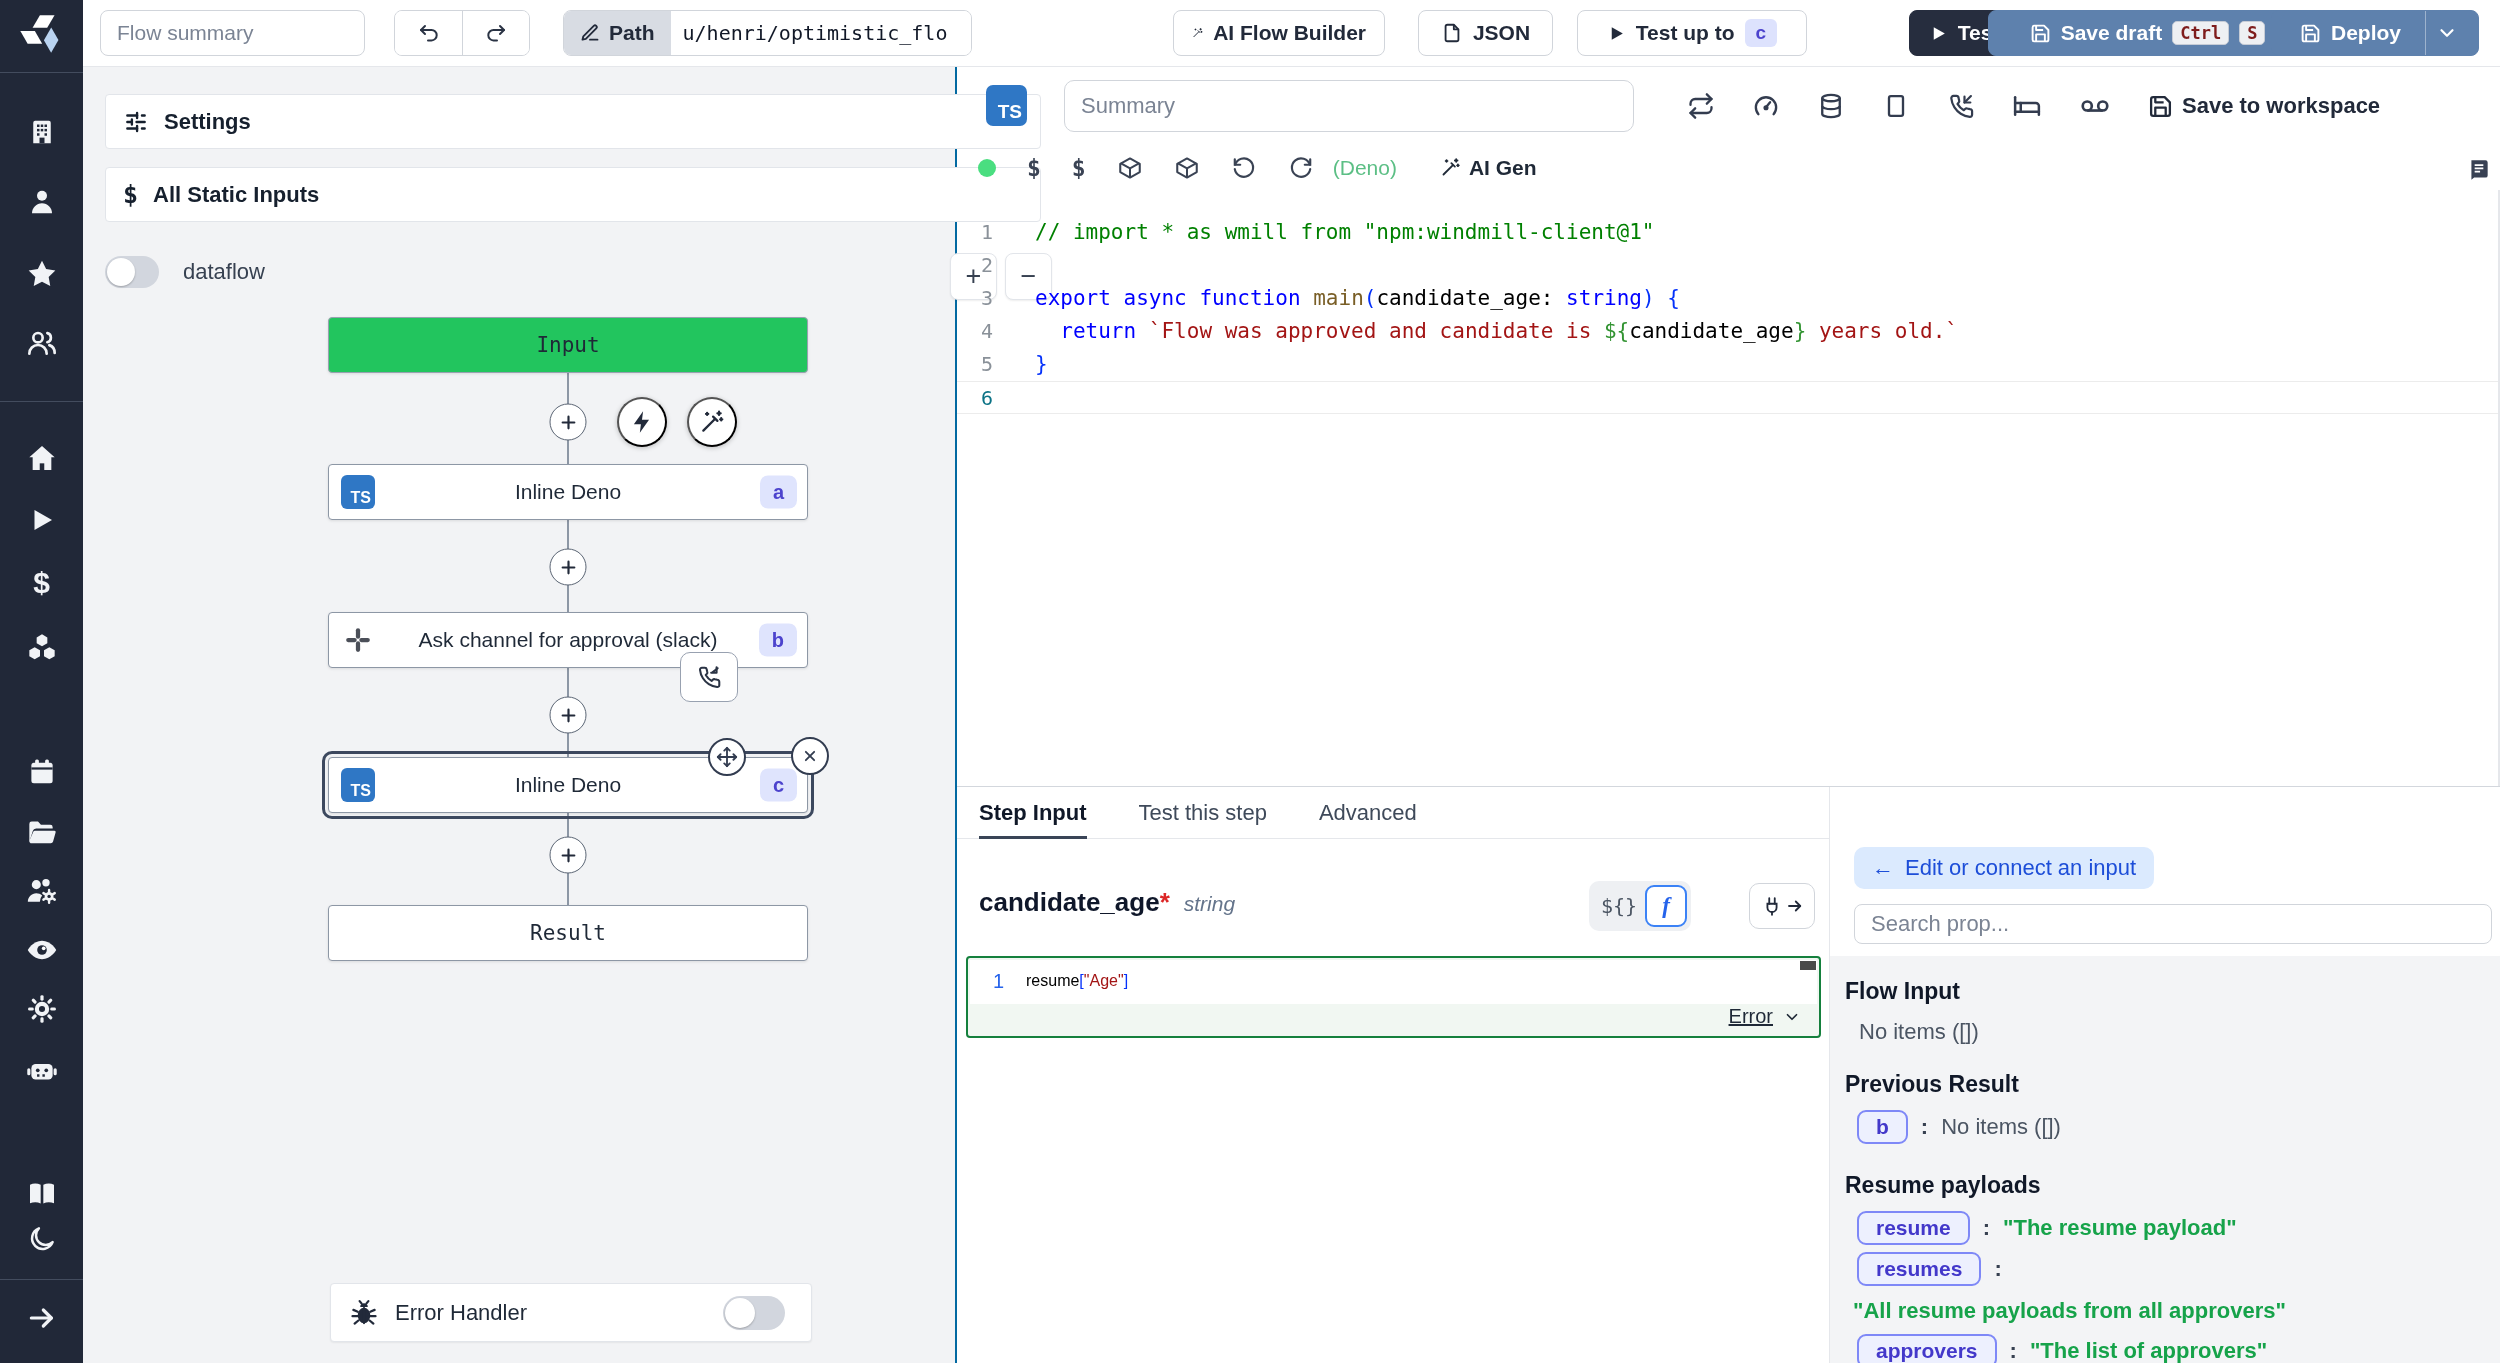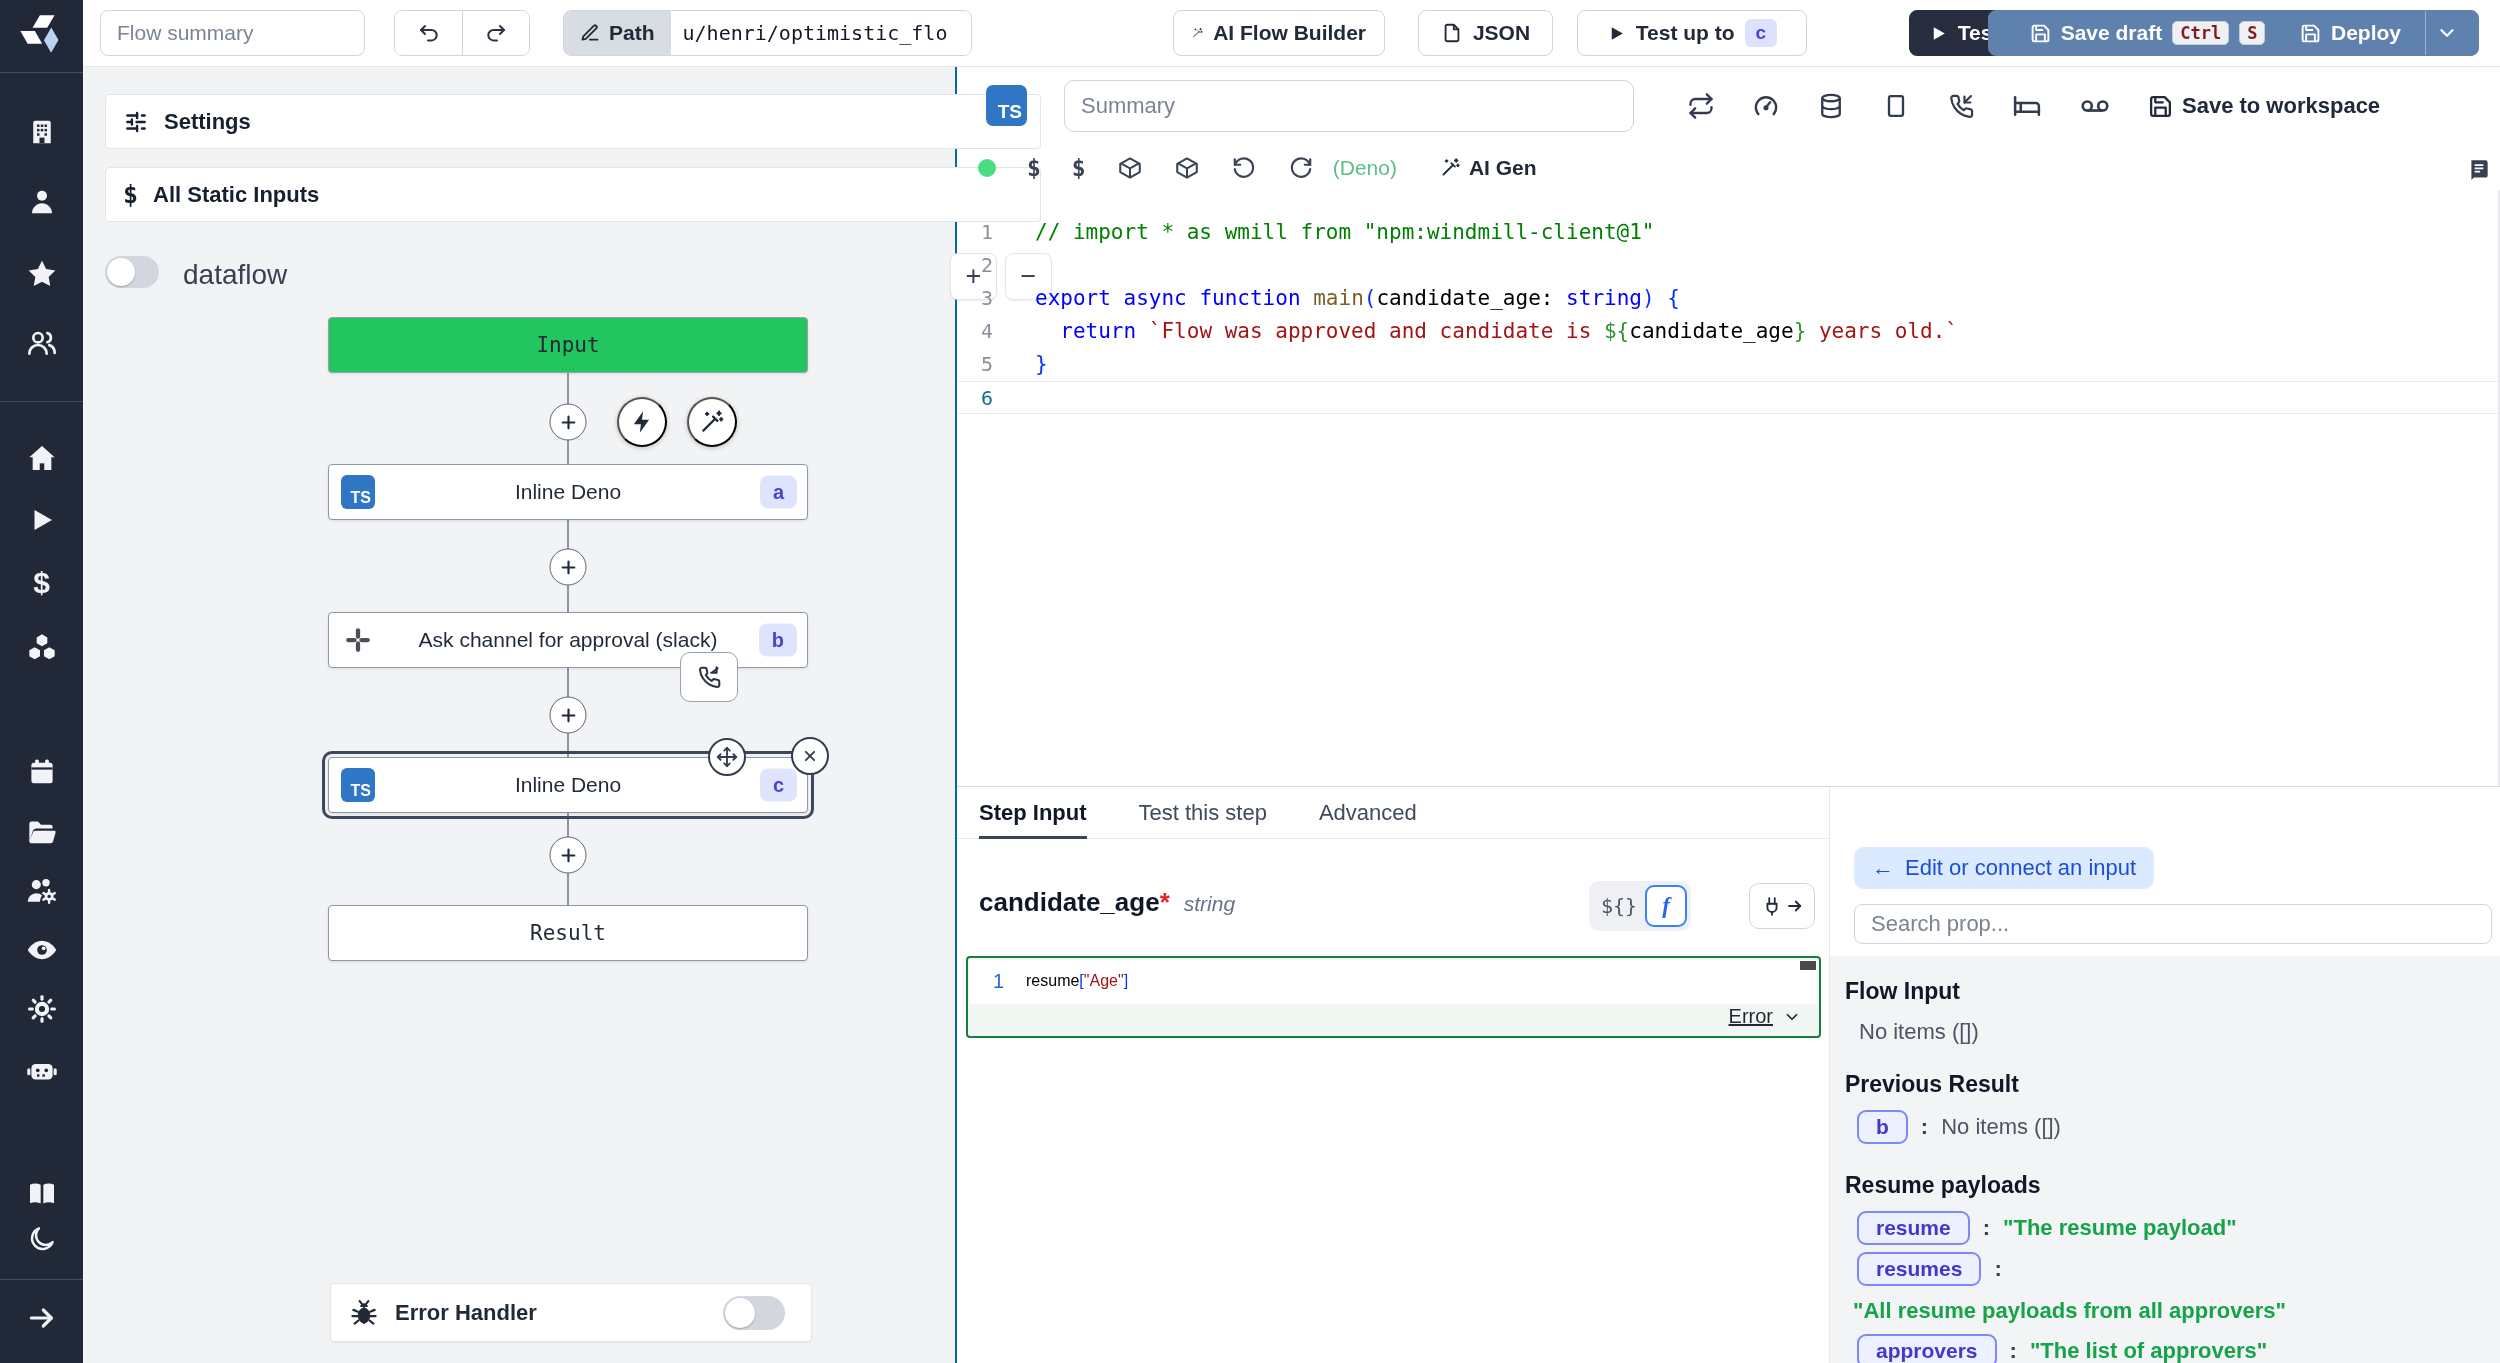--- a/index.html
+++ b/index.html
@@ -368,21 +368,21 @@
           <span>Settings</span>
         </div>
         <div class="white-row" style="top:100px">
           <span style="font-size:25px;font-weight:600" class="mono">$</span>
           <span>All Static Inputs</span>
         </div>
 
         <span class="switch" style="position:absolute;left:22px;top:189px;width:54px;height:32px">
             <span class="knob" style="width:28px;height:28px"></span>
           </span>
-        <span style="position:absolute;left:100px;top:192px;font-size:28px;color:#374151">dataflow</span>
+        <span style="position:absolute;left:100px;top:192px;font-size:22px;color:#374151">dataflow</span>
         <button class="zoom-btn" style="left:867px;top:186px">+</button>
         <button class="zoom-btn" style="left:922px;top:186px">−</button>
 
         <span class="vline" style="top:305px;height:92px"></span>
         <span class="vline" style="top:453px;height:92px"></span>
         <span class="vline" style="top:601px;height:89px"></span>
         <span class="vline" style="top:746px;height:92px"></span>
 
         <div class="node node-gray" style="top:250px">
           <span class="node-label mono">Input</span>
@@ -474,21 +474,21 @@
         <div class="node" style="top:838px">
           <span class="node-label mono">Result</span>
         </div>
 
         <div class="node" style="top:1216px;height:59px;border-color:#e2e5ea;box-shadow:0 1px 2px rgba(0,0,0,.06);left:247px;width:482px">
           <svg class="svg" style="margin-left:18px" width="30" height="30" viewBox="0 0 24 24">
               <ellipse cx="12" cy="14" rx="5" ry="6.2" fill="#222a3a"></ellipse>
               <path d="M12 4.2a3 3 0 0 1 3 3H9a3 3 0 0 1 3-3z" fill="#222a3a"></path>
               <path d="M8.5 2.5 10 4.3M15.5 2.5 14 4.3M3.5 9.5 7 11M20.5 9.5 17 11M2.8 14.5H7M17 14.5h4.2M4.5 20.5 7.5 18M19.5 20.5 16.5 18M12 8v12" stroke="#222a3a" stroke-width="1.8" stroke-linecap="round" fill="none"></path>
             </svg>
-          <span style="margin-left:16px;font-weight:700;font-size:22px">Error Handler</span>
+          <span style="margin-left:16px;font-weight:400;font-size:22px">Error Handler</span>
           <span class="switch" style="position:absolute;right:26px;width:62px;height:34px">
               <span class="knob" style="width:30px;height:30px"></span>
             </span>
         </div>
       </section>
 
       <section class="rightpanel">
 
         <div class="ed-header">
           <span class="ts-sq-lg">

